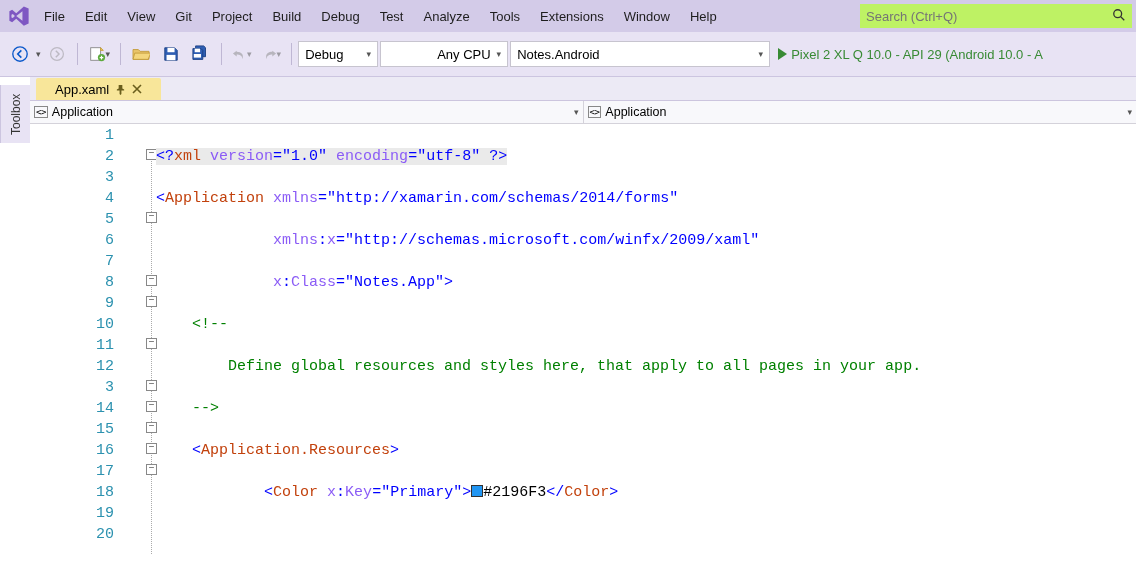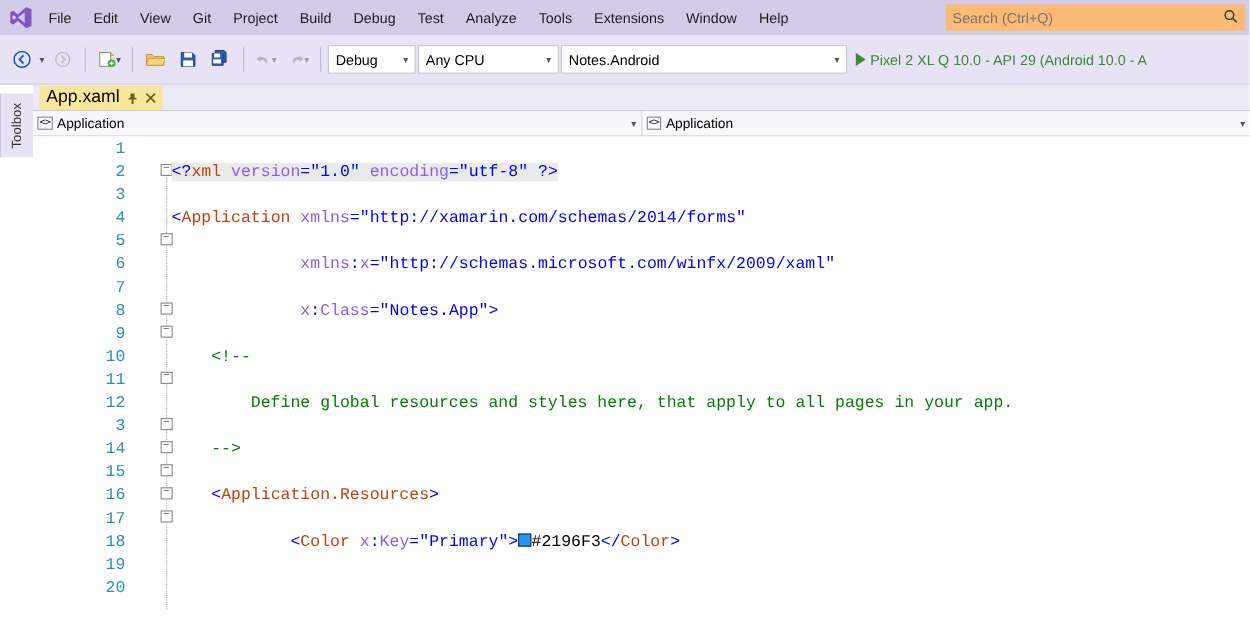--- a/index.html
+++ b/index.html
@@ -3,44 +3,44 @@
 <meta charset="utf-8">
 <style>
   * { margin: 0; padding: 0; box-sizing: border-box; }
   body { font-family: "Segoe UI", Tahoma, sans-serif; font-size: 13px; background: #fff; overflow: hidden; width: 1136px; height: 568px; }
   
   
   .menubar { height: 32px; background: #d3cbe8; display: flex; align-items: center; padding: 0 4px; }
   .vs-logo { width: 30px; height: 30px; display: flex; align-items: center; justify-content: center; }
   .menubar-items { display: flex; }
   .menubar-item { padding: 4px 10px; color: #1e1e1e; cursor: pointer; }
-  .search-box { margin-left: auto; display: flex; align-items: center; background: #fdba74; height: 24px; width: 272px; padding: 0 6px; border-radius: 0; }
+  .search-box { margin-left: auto; display: flex; align-items: center; background: #bef264; height: 24px; width: 272px; padding: 0 6px; border-radius: 0; }
   .search-box input { border: none; outline: none; flex: 1; font-size: 13px; background: transparent; color: #555; }
   .search-icon { color: #333; font-size: 14px; }
 
   
   .toolbar { height: 45px; background: #e8e3f4; border-bottom: 1px solid #ccc5e0; display: flex; align-items: center; padding: 0 6px; gap: 2px; }
   .tbtn { width: 28px; height: 28px; display: inline-flex; align-items: center; justify-content: center; cursor: pointer; color: #444; }
   .tbtn-wide { width: auto; padding: 0 4px; }
   .tsep { width: 1px; height: 22px; background: #bfb7d4; margin: 0 4px; }
   .dropdown { display: inline-flex; align-items: center; height: 26px; background: #fff; border: 1px solid #c7c4cf; padding: 0 6px; font-size: 13px; cursor: pointer; gap: 6px; }
   .dropdown .dd-text { flex: 1; }
   .dd-caret { font-size: 9px; color: #555; }
   .dd-config { width: 80px; }
-  .dd-platform { width: 128px; }
+  .dd-platform { width: 128px; text-align: right; }
   .dd-project  { width: 260px; }
   .start-btn { color: #388a34; display: flex; align-items: center; gap: 4px; margin-left: 6px; font-size: 13px; cursor: pointer; }
   .play { display: inline-block; width: 0; height: 0; border-left: 9px solid #388a34; border-top: 6px solid transparent; border-bottom: 6px solid transparent; }
 
   
   .toolbox-strip { position: absolute; left: 0; top: 85px; width: 30px; height: 58px; background: #e8e3f4; display: flex; align-items: center; justify-content: center; writing-mode: vertical-rl; transform: rotate(180deg); font-size: 12px; color: #333; border-right: 1px solid #ccc5e0; }
 
   
   .tabstrip { height: 24px; background: #eceaf5; margin-left: 30px; display: flex; align-items: flex-end; padding-left: 6px; border-bottom: 1px solid #ccc5de; }
-  .tab { display: flex; align-items: center; height: 22px; background: #f8e69a; padding: 0 6px; gap: 6px; font-size: 16px; border-top-left-radius: 2px; border-top-right-radius: 2px; margin-top: 44px; }
+  .tab { display: flex; align-items: center; height: 22px; background: #f8e69a; padding: 0 19px; gap: 6px; font-size: 13px; border-top-left-radius: 2px; border-top-right-radius: 2px; margin-top: 44px; }
   .pin-icon svg, .x-icon svg { display: block; }
 
   
   .navrow { height: 23px; margin-left: 30px; display: flex; border-bottom: 1px solid #d4d2da; background: #f8f8fb; }
   .navcell { flex: 1; display: flex; align-items: center; padding: 0 4px; gap: 4px; border-right: 1px solid #d4d2da; font-size: 12.5px; color: #000; cursor: pointer; }
   .navcell:last-child { border-right: none; }
   .navcaret { margin-left: auto; font-size: 9px; color: #555; }
   .nav-icon { border: 1px solid #888; padding: 0 1px; font-size: 9px; font-family: Consolas, monospace; letter-spacing: -0.5px; }
 
   

